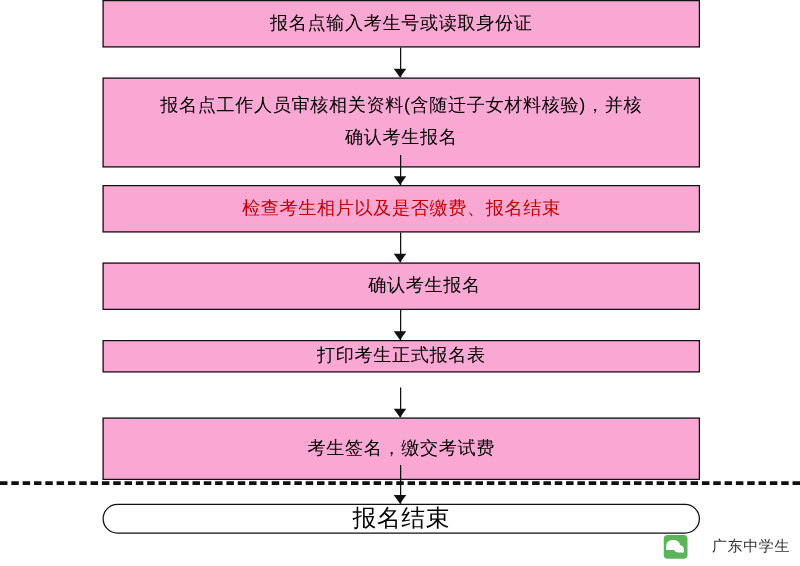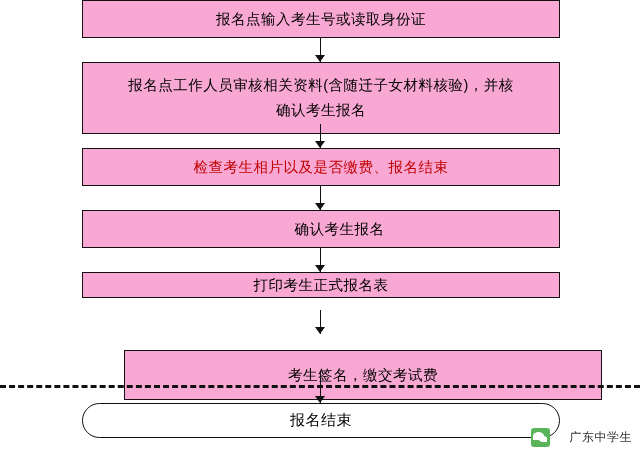--- a/index.html
+++ b/index.html
@@ -45,21 +45,21 @@
     width: 100%;
   }
   .box .line2 {
     display: block;
   }
   .b1 { top: 0px;   height: 38px; }
   .b2 { top: 62px;  height: 72px; }
   .b3 { top: 148px; height: 38px; }
   .b4 { top: 210px; height: 38px; padding-left: 37px; }
   .b5 { top: 272px; height: 26px; }
-  .b6 { top: 350px; height: 50px; margin-left: 42px; }
+  .b6 { top: 334px; height: 50px; }
 
   .connector {
     position: absolute;
     left: 320px;
     width: 1px;
     background: #111111;
   }
   .c1 { top: 38px;  height: 24px; }
   .c2 { top: 124px; height: 24px; }
   .c3 { top: 186px; height: 24px; }
@@ -90,29 +90,29 @@
     width: 640px;
     height: 0;
     border-top: 3px dashed #111111;
   }
 
   .terminator {
     position: absolute;
     left: 82px;
     top: 403px;
     width: 478px;
-    height: 35px;
+    height: 24px;
     box-sizing: border-box;
     border: 1px solid #111111;
     border-radius: 19px;
     background: #ffffff;
     display: flex;
     align-items: center;
     justify-content: center;
-    font-size: 15px;
+    font-size: 19px;
     color: #000000;
     letter-spacing: 0.5px;
   }
 
   .watermark {
     position: absolute;
     right: 8px;
     bottom: 6px;
     display: flex;
     align-items: center;

